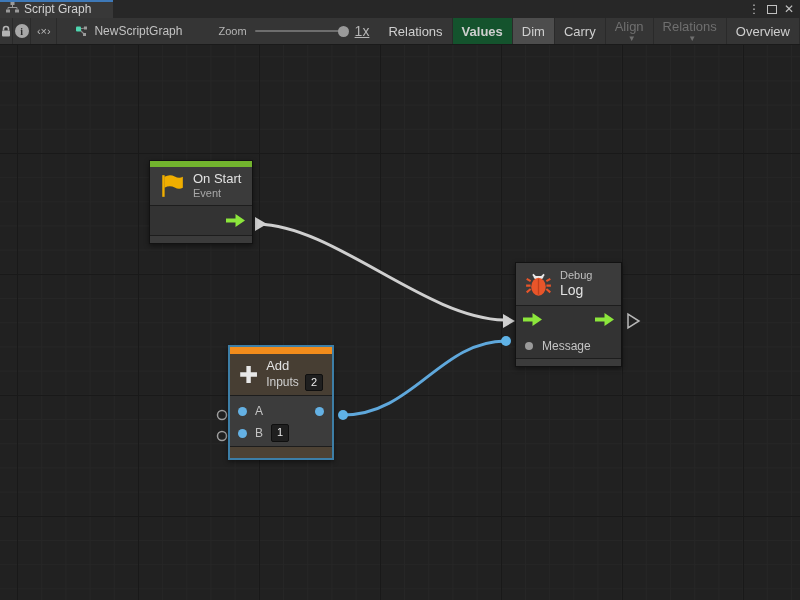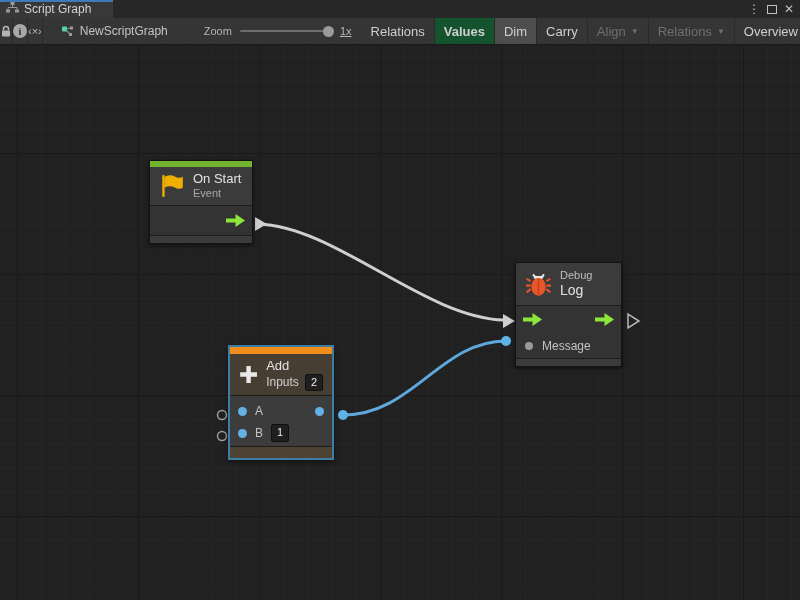--- a/index.html
+++ b/index.html
@@ -25,25 +25,25 @@
           border-right:1px solid #2a2a2a; color:#cfcfcf; font-size:13px; }
   .tbtn.icon-btn { padding:0; }
   .seg-lock { width:25px; } .seg-info { width:37px; } .seg-code { width:54px; color:#b9b9b9; font-size:11px; }
   .graphname { display:flex; align-items:center; gap:6px; padding:0 10px 0 18px;
                color:#c3c3c3; font-size:12px; border-right:none; }
   .zoomgroup { display:flex; align-items:center; gap:8px; padding:0 10px 0 26px; }
   .zoom-label { color:#b5b5b5; font-size:11px; }
   .zoom-track { position:relative; width:92px; height:2px; background:#6e6e6e; border-radius:1px; }
   .zoom-knob { position:absolute; right:-2px; top:-4.5px; width:11px; height:11px;
                border-radius:50%; background:#9a9a9a; }
-  .zoom-value { color:#b5b5b5; font-size:11px;text-decoration:underline; }
+  .zoom-value { color:#b5b5b5; font-size:14px;text-decoration:underline; }
   .togglebtn { padding:0 9px; white-space:nowrap; }
   .togglebtn.on1 { background:#14532d;font-weight:bold; }
   .togglebtn.on2 { background:#4d4d4d; }
-  .togglebtn.disabled { color:#6f6f6f; }
+  .togglebtn.disabled { color:#6f6f6f;flex-direction:column; }
   .dd-arrow { font-size:8px; margin-left:5px; color:#6f6f6f; }
   .info-circle { width:14px; height:14px; border-radius:50%; background:#a8a8a8;
                  color:#2c2c2c; font-size:10px; font-weight:bold; display:flex;
                  align-items:center; justify-content:center; font-family:"Liberation Serif",serif; }
 
   
   .canvas { position:absolute; left:0; top:45px; width:800px; height:555px;
             background-color:#212121;
             background-image:
               linear-gradient(#191919 1px, transparent 1px),

